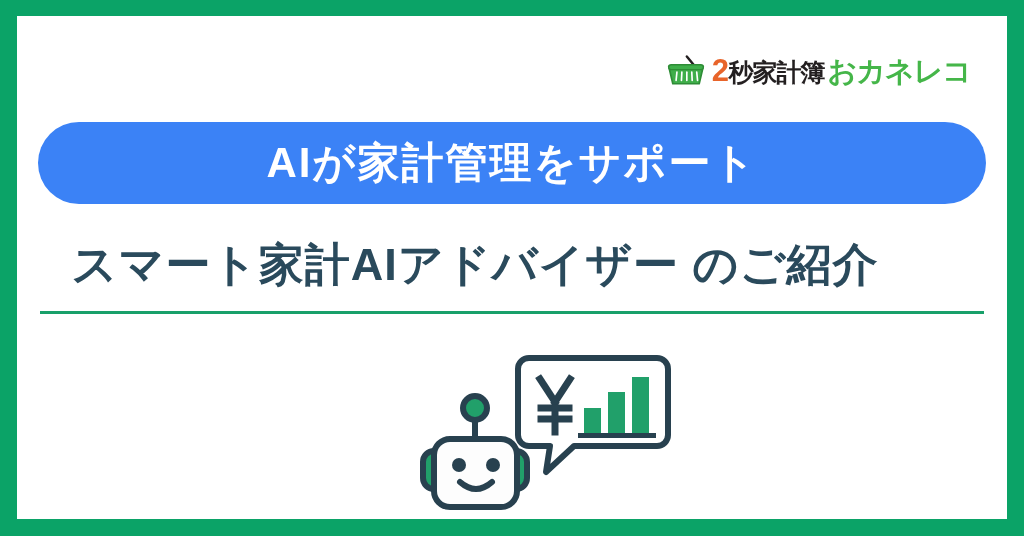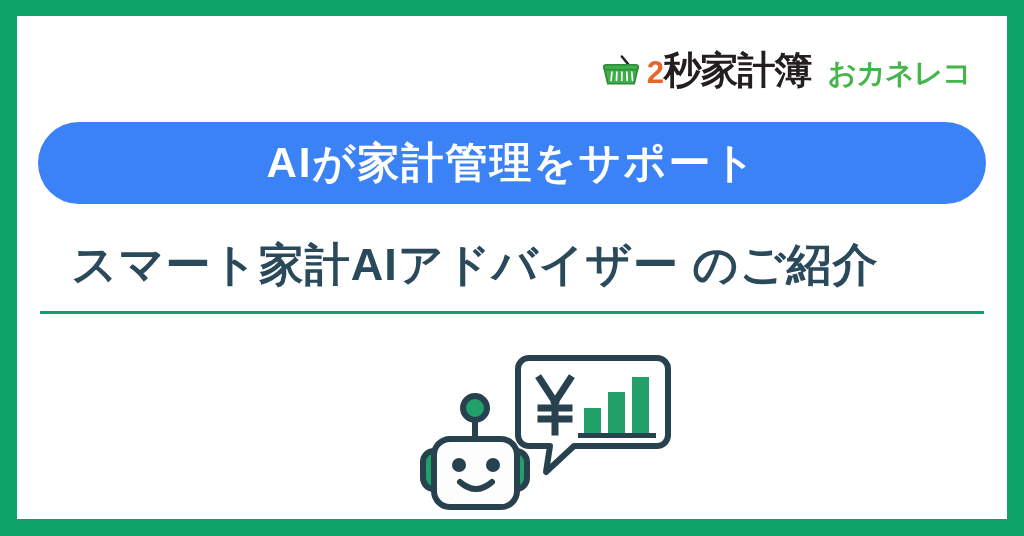--- a/index.html
+++ b/index.html
@@ -55,30 +55,30 @@
     display: flex;
     align-items: baseline;
   }
   .brand-num {
     color: #e8642a;
     font-size: 31px;
     font-weight: bold;
   }
   .brand-dark {
     color: #231f20;
-    font-size: 38px;
+    font-size: 25px;
     font-weight: bold;
     letter-spacing: -1px;
   }
   .brand-green {
     color: #45b649;
     font-size: 29px;
     font-weight: bold;
     letter-spacing: -1px;
-    margin-left: 16px;
+    margin-left: 3px;
   }
 
   
   .pill {
     position: absolute;
     left: 21px;
     top: 106px;
     width: 948px;
     height: 82px;
     background: #3b82f6;

